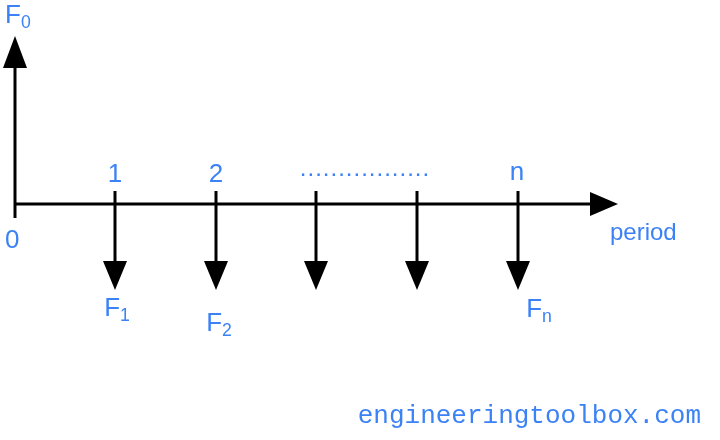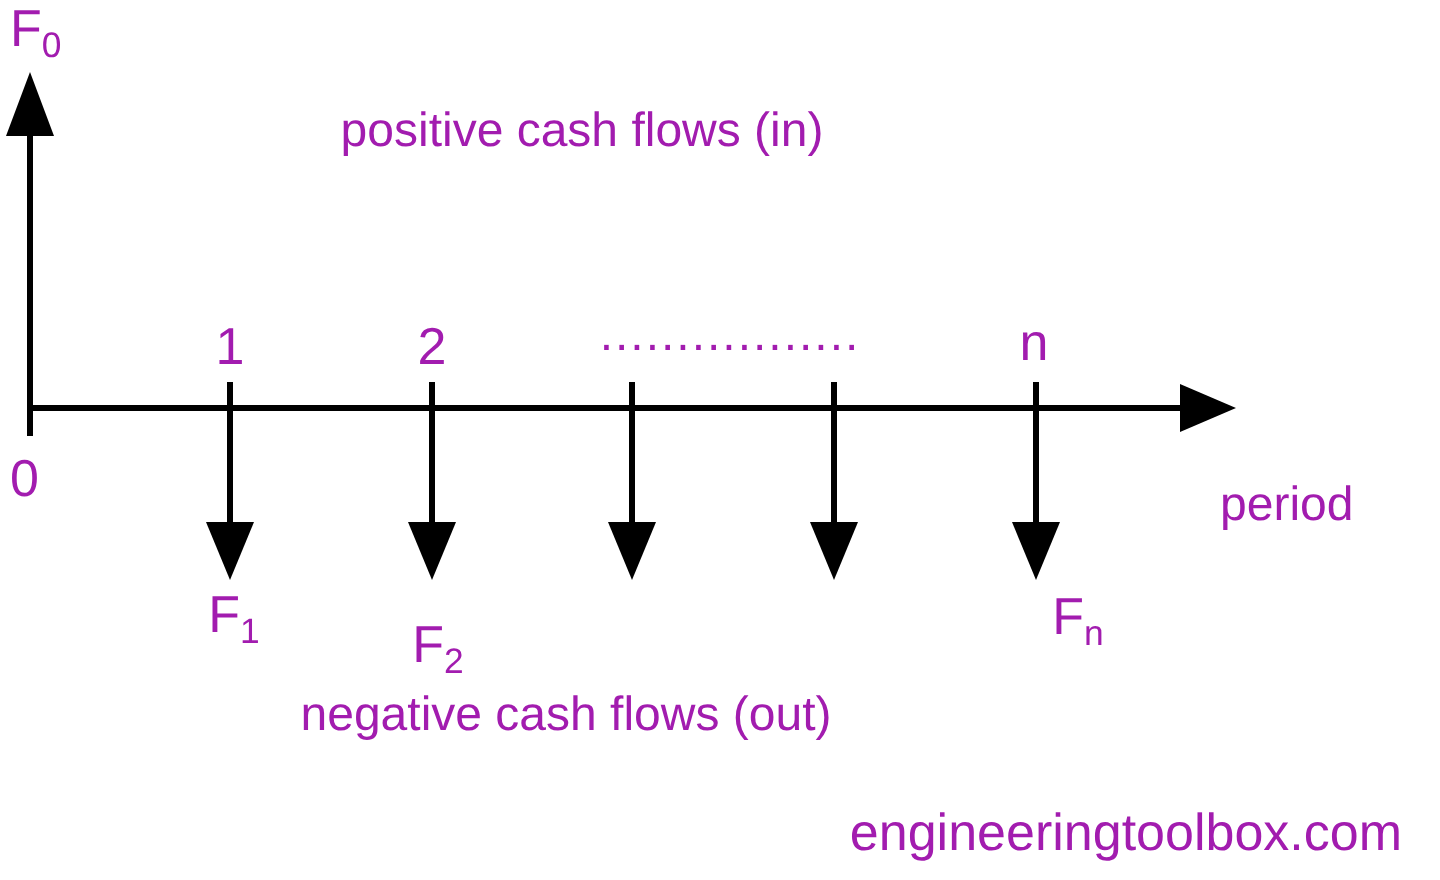--- a/index.html
+++ b/index.html
@@ -6,21 +6,21 @@
   .stage {
     position: relative;
     width: 720px;
     height: 440px;
     background: #ffffff;
     color: #000000;
     font-family: "Liberation Sans", sans-serif;
     overflow: hidden;
   }
   .stage svg { position: absolute; left: 0; top: 0; }
-  .lbl { position: absolute; white-space: nowrap; line-height: 1; color: #a21caf; }
+  .lbl { position: absolute; white-space: nowrap; line-height: 1; color: #3b82f6; }
   .ctr { transform: translateX(-50%); }
   .sub { font-size: 0.68em; vertical-align: -0.3em; }
   .fs24 { font-size: 24px; }
   .fs26 { font-size: 26px; }
   .dots { font-size: 24px; letter-spacing: 1px; }
 </style>
 </head>
 <body>
 
 <div class="stage">
@@ -54,30 +54,28 @@
       <polygon points="417,290 405,261 429,261"></polygon>
     </g>
     <g fill="#000000">
       <rect x="516.5" y="191" width="3" height="71"></rect>
       <polygon points="518,290 506,261 530,261"></polygon>
     </g>
   </svg>
 
   <span class="lbl fs26" style="left:5px; top:1px;"><span>F</span><span class="sub">0</span></span>
 
-  <span class="lbl fs24 ctr" style="left:291px; top:54px;">positive cash flows (in)</span>
-  <span class="lbl fs24 ctr" style="left:283px; top:346px;">negative cash flows (out)</span>
 
   <span class="lbl fs26 ctr" style="left:115px; top:160px;">1</span>
   <span class="lbl fs26 ctr" style="left:216px; top:160px;">2</span>
   <span class="lbl dots ctr" style="left:365px; top:156px;">.................</span>
   <span class="lbl fs26 ctr" style="left:517px; top:158px;">n</span>
 
   <span class="lbl fs26" style="left:5px; top:226px;">0</span>
-  <span class="lbl fs24" style="left:610px; top:241px;">period</span>
+  <span class="lbl fs24" style="left:610px; top:220px;">period</span>
 
   <span class="lbl fs26 ctr" style="left:117px; top:294px;"><span>F</span><span class="sub">1</span></span>
   <span class="lbl fs26 ctr" style="left:219px; top:309px;"><span>F</span><span class="sub">2</span></span>
   <span class="lbl fs26 ctr" style="left:519px; top:295px;margin-left:20px;"><span>F</span><span class="sub">n</span></span>
 
-  <span class="lbl fs26" style="right:19px; top:403px;">engineeringtoolbox.com</span>
+  <span class="lbl fs26" style="right:19px; top:403px;font-family:Liberation Mono, monospace;">engineeringtoolbox.com</span>
 
 </div>
 
 </body></html>

